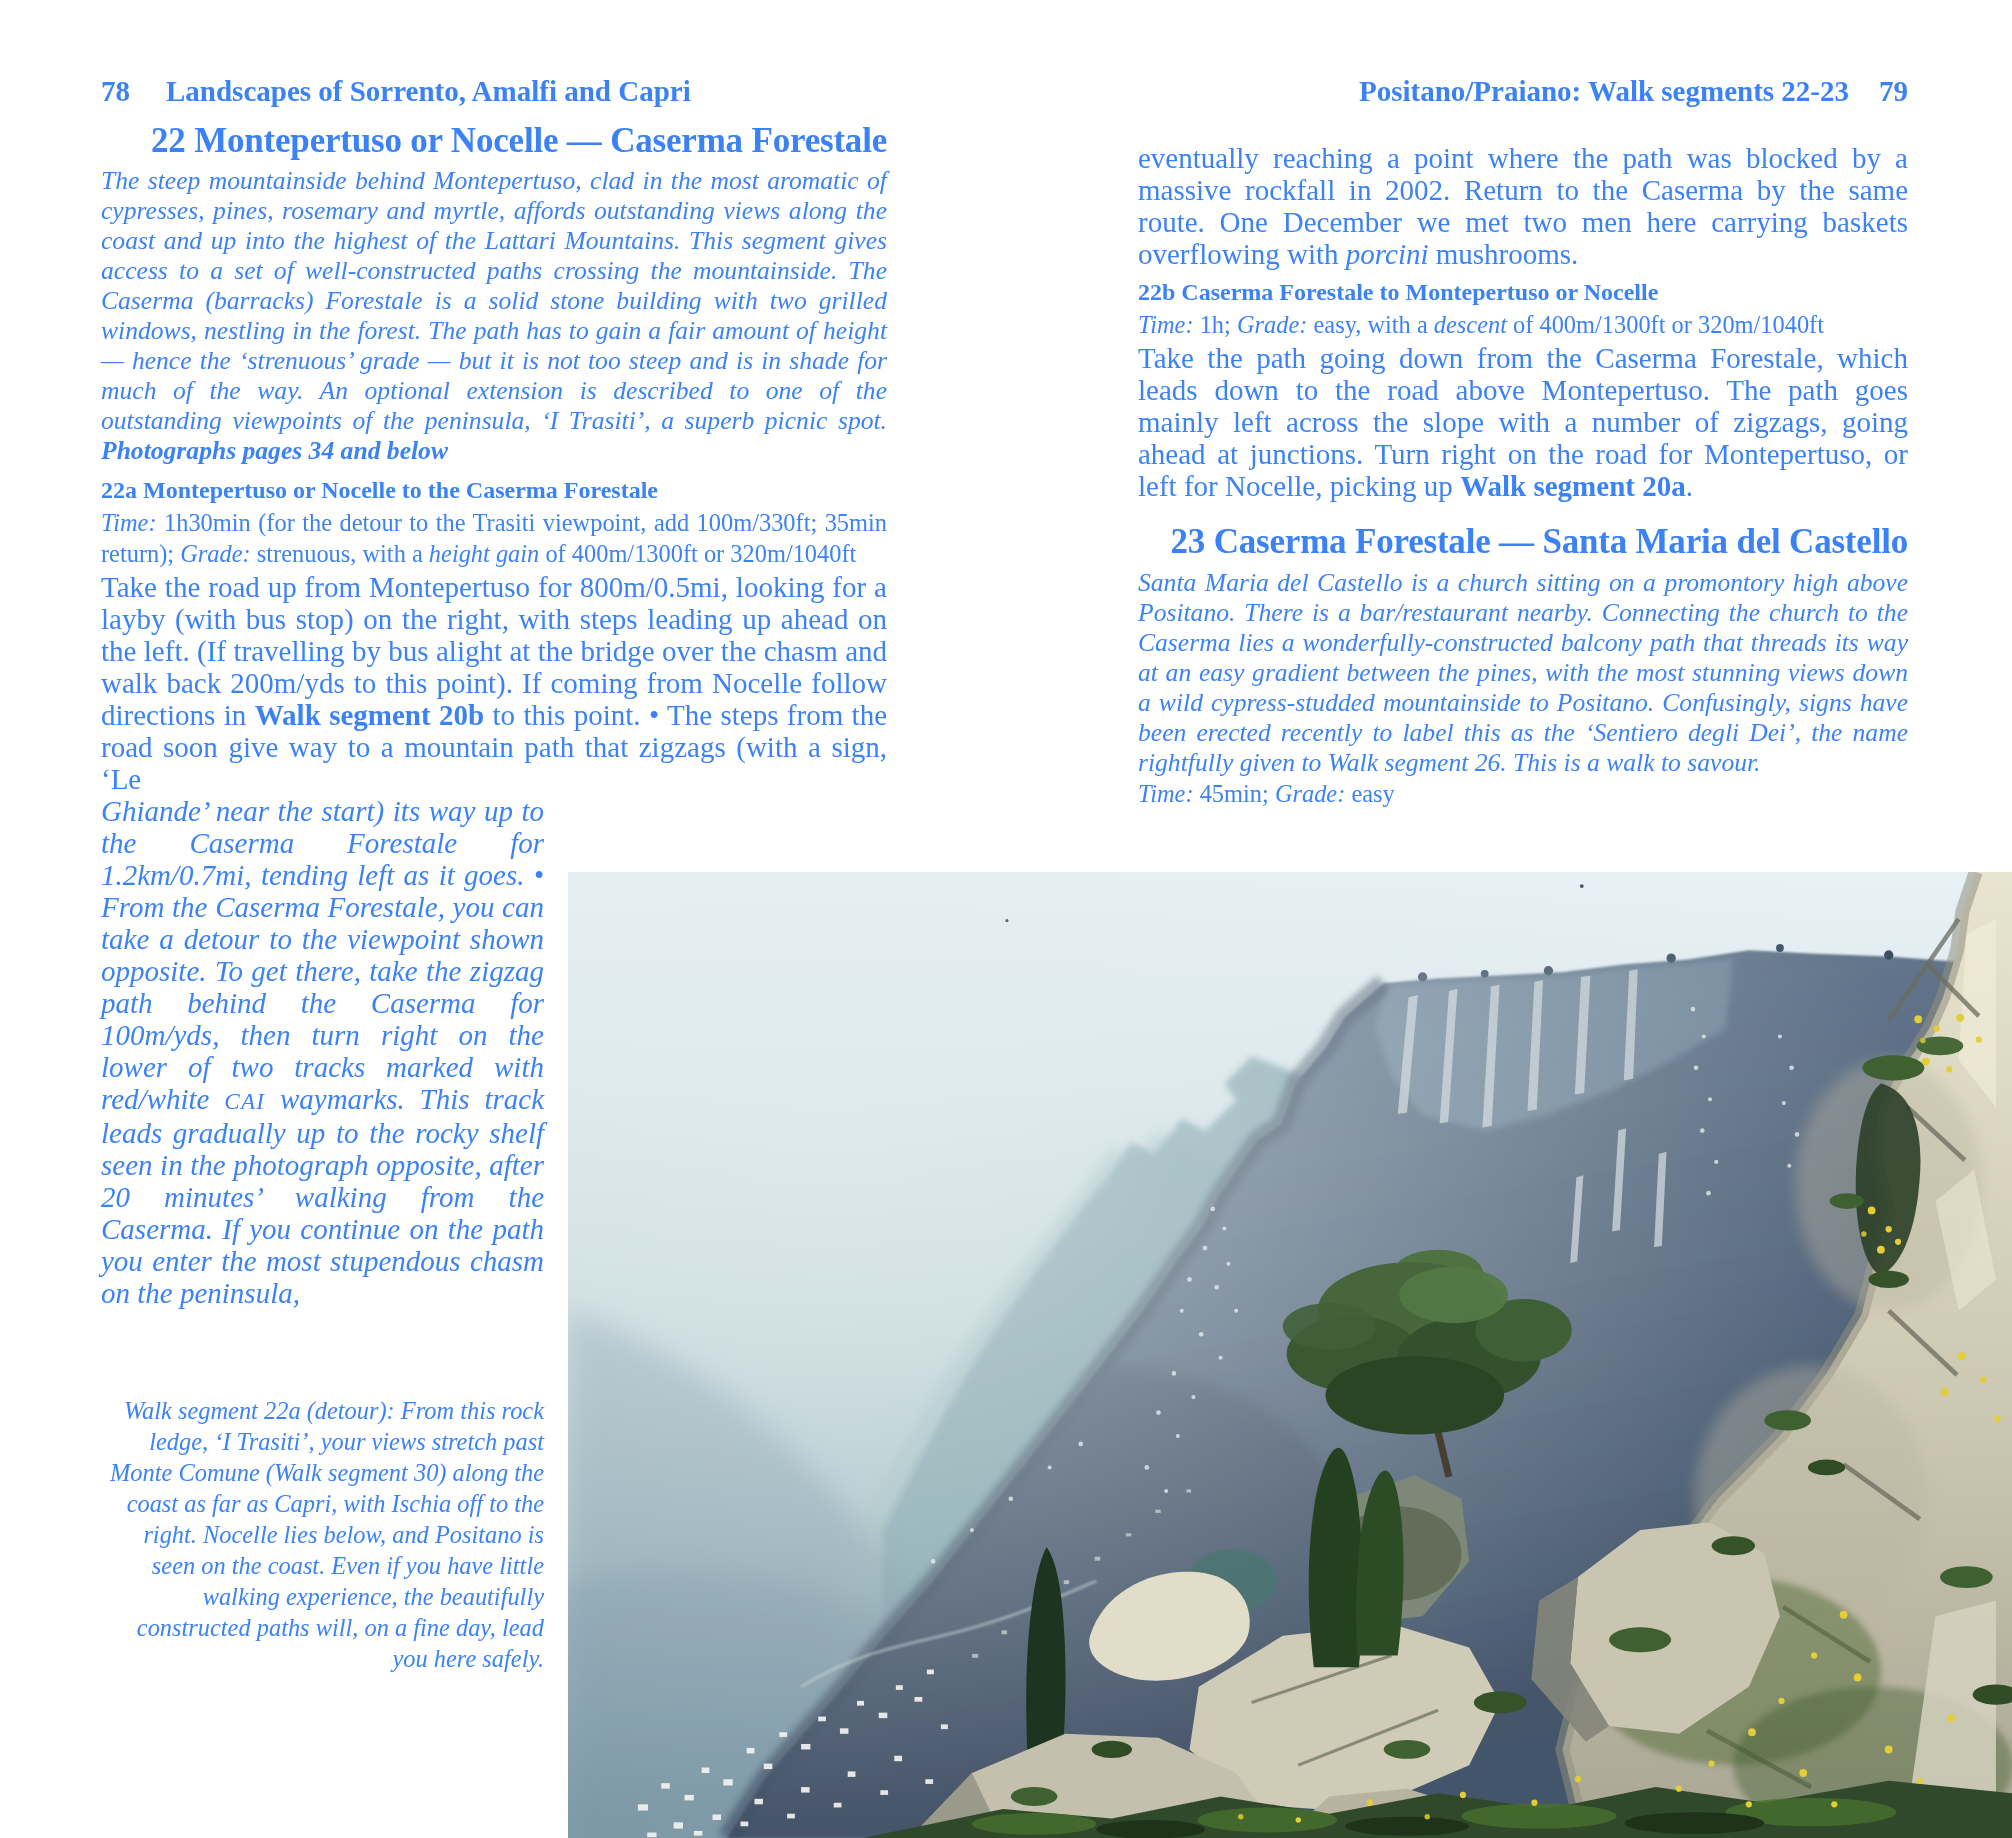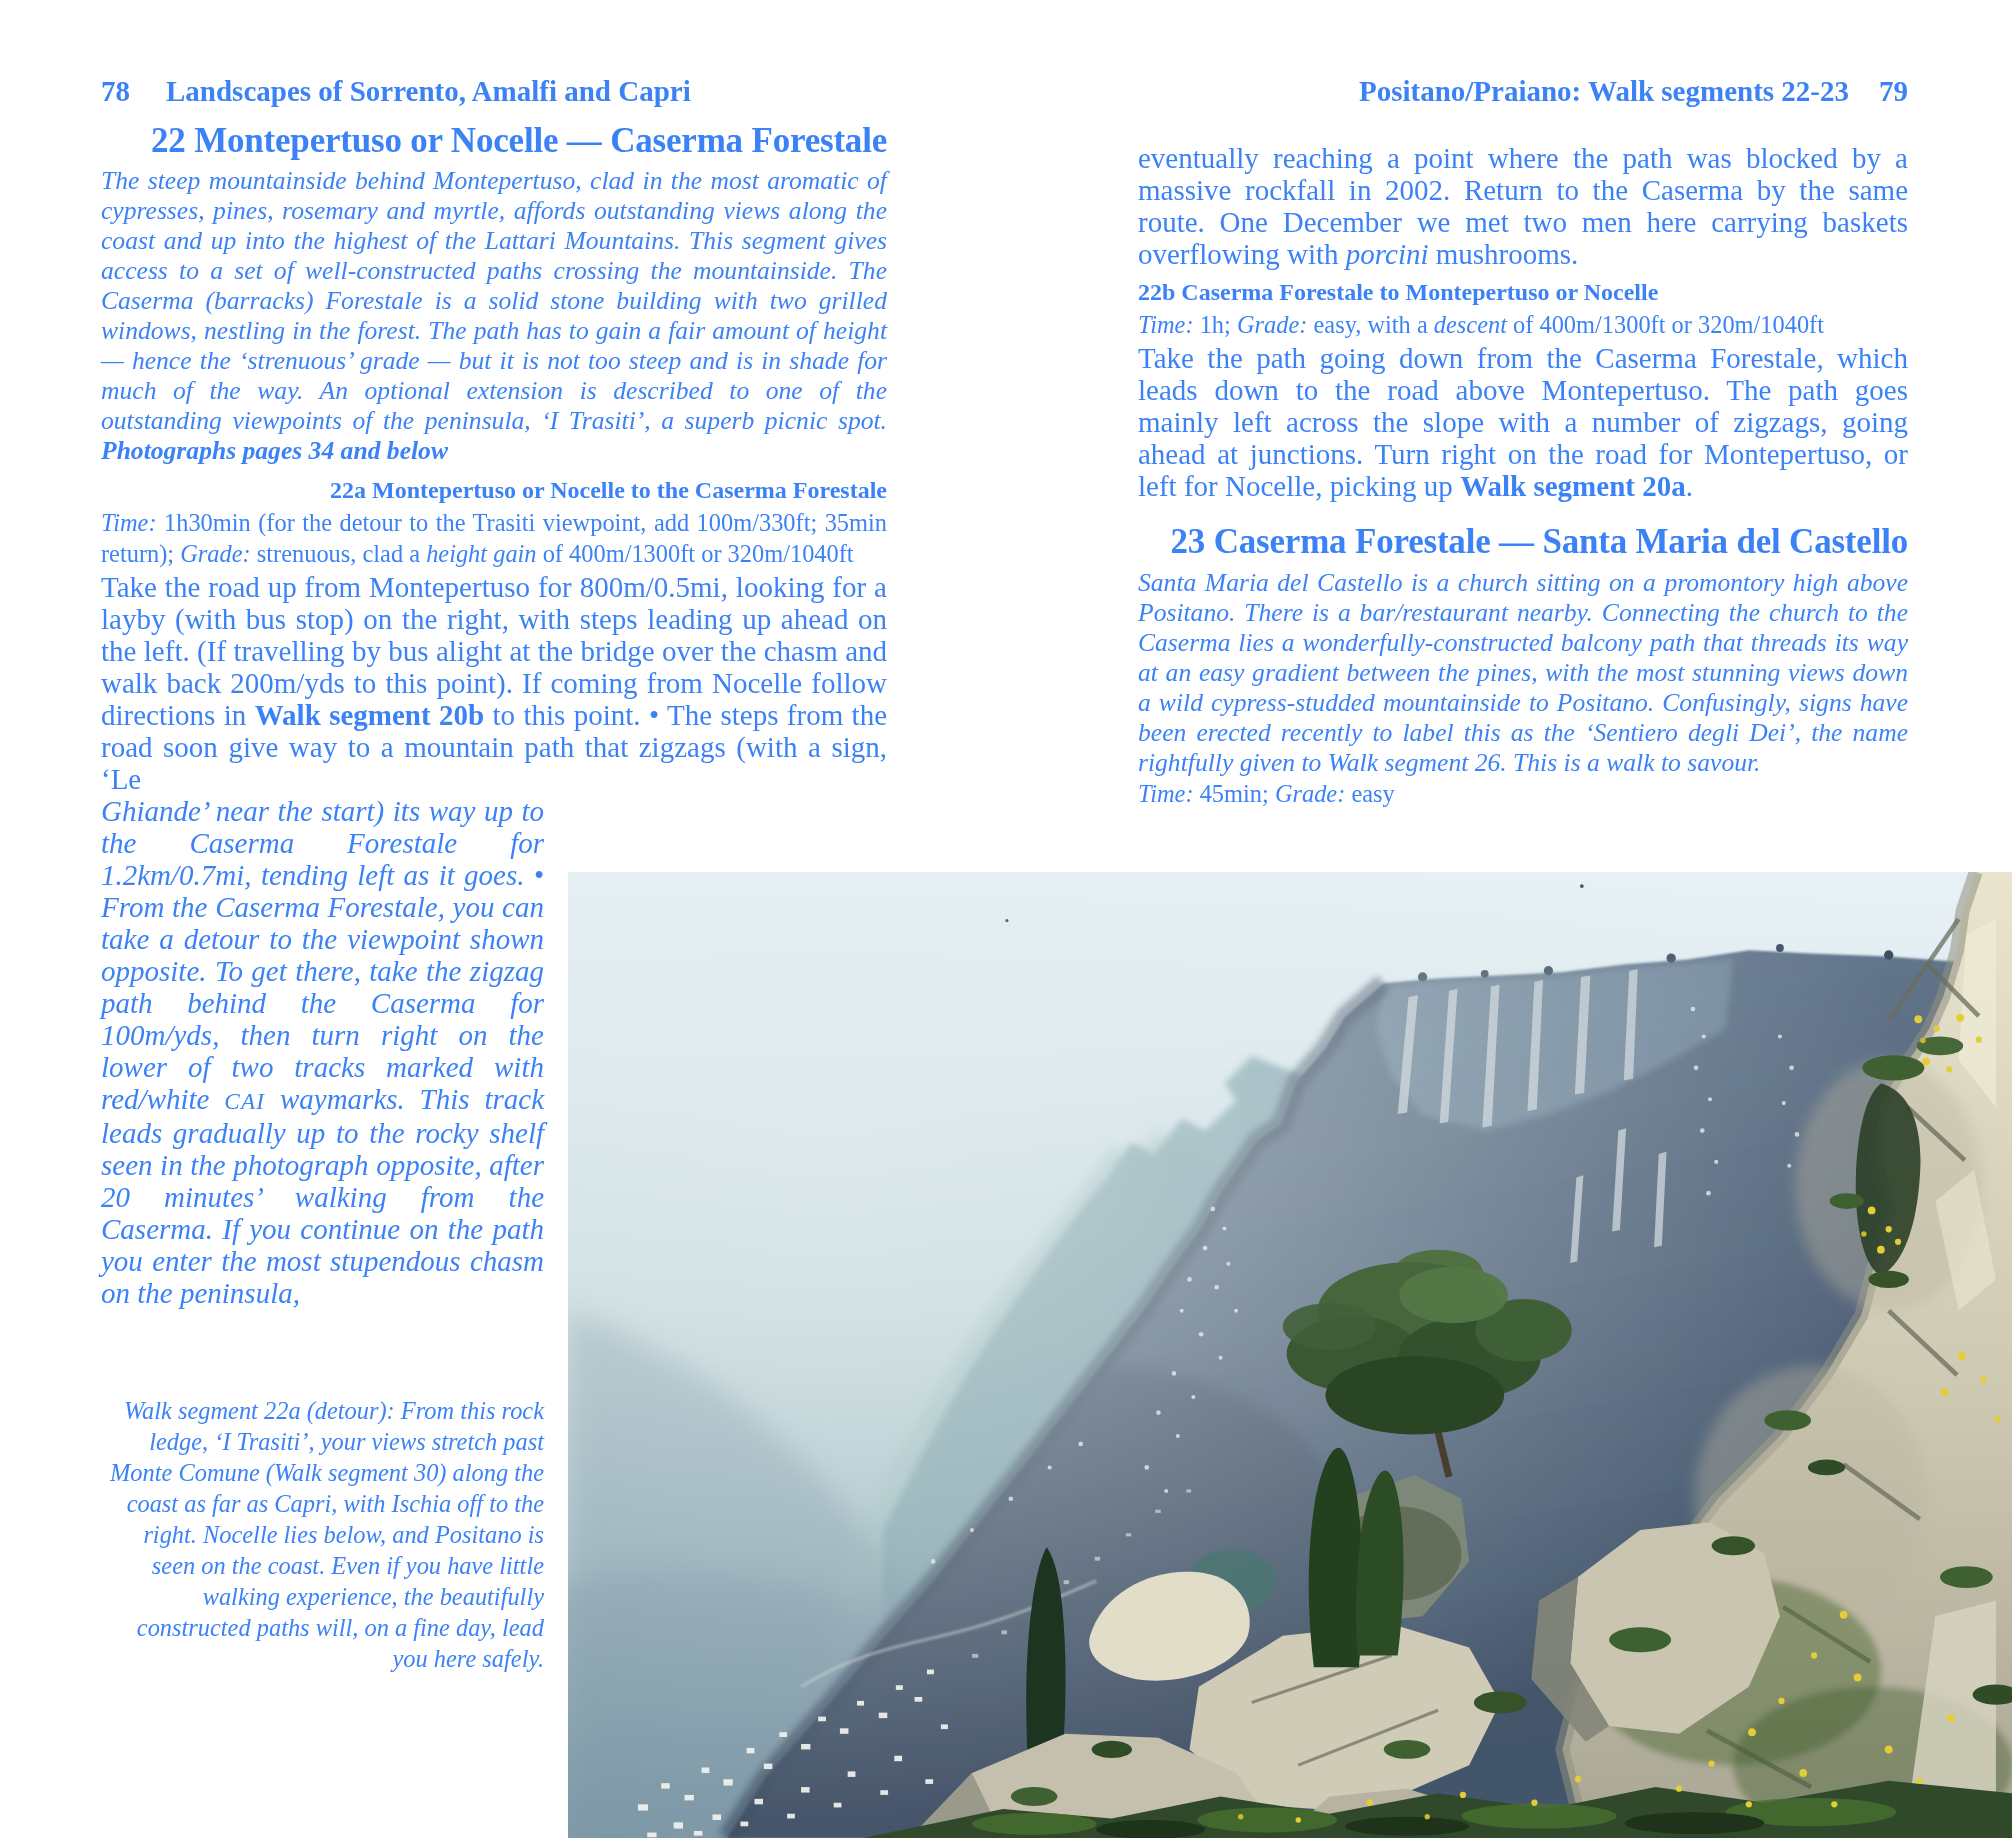--- a/index.html
+++ b/index.html
@@ -13,21 +13,21 @@
   .colL{position:absolute;left:101px;top:75px;width:786px;}
   .colR{position:absolute;left:1138px;top:75px;width:770px;}
   .colL .runhead .num{margin-right:36px;}
   .colR .runhead{justify-content:flex-end;}
   .colR .runhead .num{margin-left:30px;}
   h2.sect{font-size:35px;line-height:39px;font-weight:700;margin:0;letter-spacing:-0.2px;text-align:right;}
   #h22{margin-top:14px;}
   #h23{margin-top:20.4px;}
   .intro{font-style:italic;font-size:25.6px;line-height:30px;text-align:justify;margin:6.3px 0 0;}
   .sub{font-size:24px;line-height:33px;font-weight:700;margin:6.3px 0 0;font-family:Liberation Serif, serif;}
-  #h22a{margin-top:7.9px;text-align:right;}
+  #h22a{margin-top:7.9px;}
   .meta{font-size:24.4px;line-height:31px;text-align:justify;margin:0;}
   .body{font-size:29px;line-height:32px;text-align:justify;margin:1.6px 0 0;}
   .narrow{width:443px;margin-top:0;font-style:italic;}
   .caption{width:443px;font-style:italic;font-size:24.4px;line-height:31px;text-align:right;margin:86px 0 0;}
   figure.photo{position:absolute;left:568px;top:872px;width:1445px;height:966px;margin:0;}
   figure.photo svg{display:block;width:100%;height:100%;}
 </style>
 </head>
 <body>
 
@@ -37,21 +37,21 @@
     <div class="runhead">
       <span class="num">78</span>
       <span>Landscapes of Sorrento, Amalfi and Capri</span>
     </div>
 
     <h2 class="sect" id="h22">22 Montepertuso or Nocelle — Caserma Forestale</h2>
 
     <p class="intro"><span class="i">The steep mountainside behind Montepertuso, clad in the most aromatic of cypresses, pines, rosemary and myrtle, affords outstanding views along the coast and up into the highest of the Lattari Mountains. This segment gives access to a set of well-constructed paths crossing the mountainside. The Caserma (barracks) Forestale is a solid stone building with two grilled windows, nestling in the forest. The path has to gain a fair amount of height — hence the ‘strenuous’ grade — but it is not too steep and is in shade for much of the way. An optional extension is described to one of the outstanding viewpoints of the peninsula, ‘I Trasiti’, a superb picnic spot. </span><span class="b i">Photographs pages 34 and below</span></p>
 
     <h3 class="sub" id="h22a">22a Montepertuso or Nocelle to the Caserma Forestale</h3>
-    <p class="meta"><span class="i">Time:</span><span> 1h30min (for the detour to the Trasiti viewpoint, add 100m/330ft; 35min return); </span><span class="i">Grade:</span><span> strenuous, clad a </span><span class="i">height gain</span><span> of 400m/1300ft or 320m/1040ft</span></p>
+    <p class="meta"><span class="i">Time:</span><span> 1h30min (for the detour to the Trasiti viewpoint, add 100m/330ft; 35min return); </span><span class="i">Grade:</span><span> strenuous, with a </span><span class="i">height gain</span><span> of 400m/1300ft or 320m/1040ft</span></p>
 
     <p class="body"><span>Take the road up from Montepertuso for 800m/0.5mi, looking for a layby (with bus stop) on the right, with steps leading up ahead on the left. (If travelling by bus alight at the bridge over the chasm and walk back 200m/yds to this point). If coming from Nocelle follow directions in </span><span class="b">Walk segment 20b</span><span> to this point. • The steps from the road soon give way to a mountain path that zigzags (with a sign, ‘Le</span></p>
     <p class="body narrow"><span>Ghiande’ near the start) its way up to the Caserma Forestale for 1.2km/0.7mi, tending left as it goes. • From the Caserma Forestale, you can take a detour to the viewpoint shown opposite. To get there, take the zigzag path behind the Caserma for 100m/yds, then turn right on the lower of two tracks marked with red/white </span><span class="sc">CAI</span><span> waymarks. This track leads gradually up to the rocky shelf seen in the photograph opposite, after 20 minutes’ walking from the Caserma. If you continue on the path you enter the most stupendous chasm on the peninsula,</span></p>
 
     <p class="caption"><span class="i">Walk segment 22a (detour): From this rock ledge, ‘I Trasiti’, your views stretch past Monte Comune (Walk segment 30) along the coast as far as Capri, with Ischia off to the right. Nocelle lies below, and Positano is seen on the coast. Even if you have little walking experience, the beautifully constructed paths will, on a fine day, lead you here safely.</span></p>
   </div>
 
   <div class="colR">
     <div class="runhead">
       <span>Positano/Praiano: Walk segments 22-23</span>

